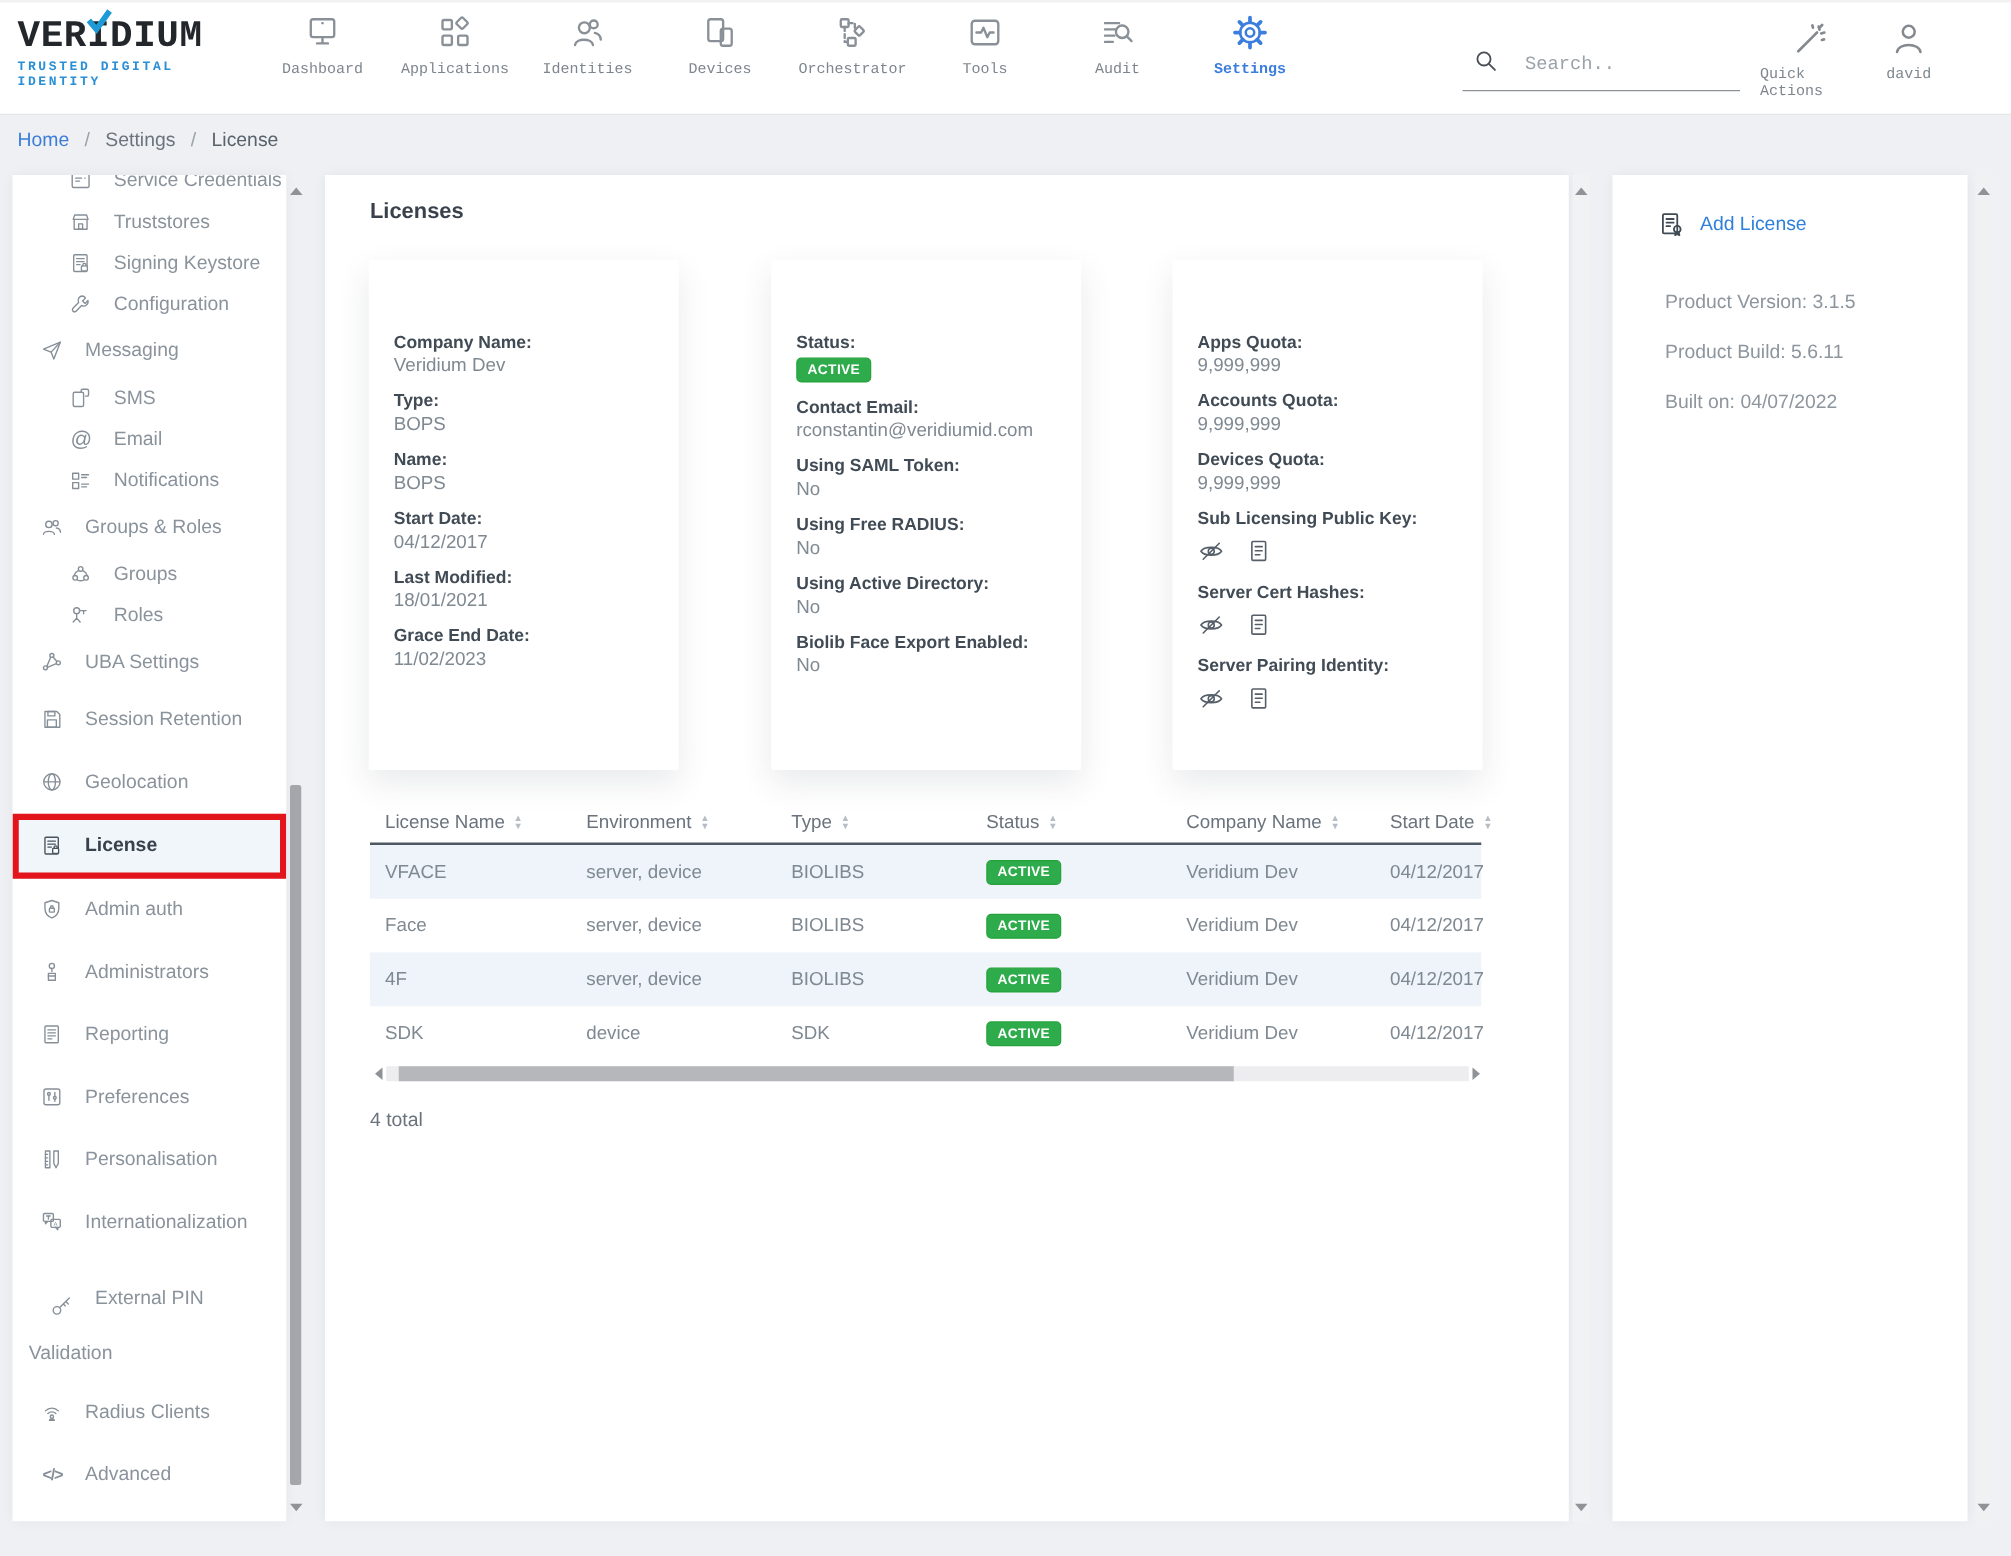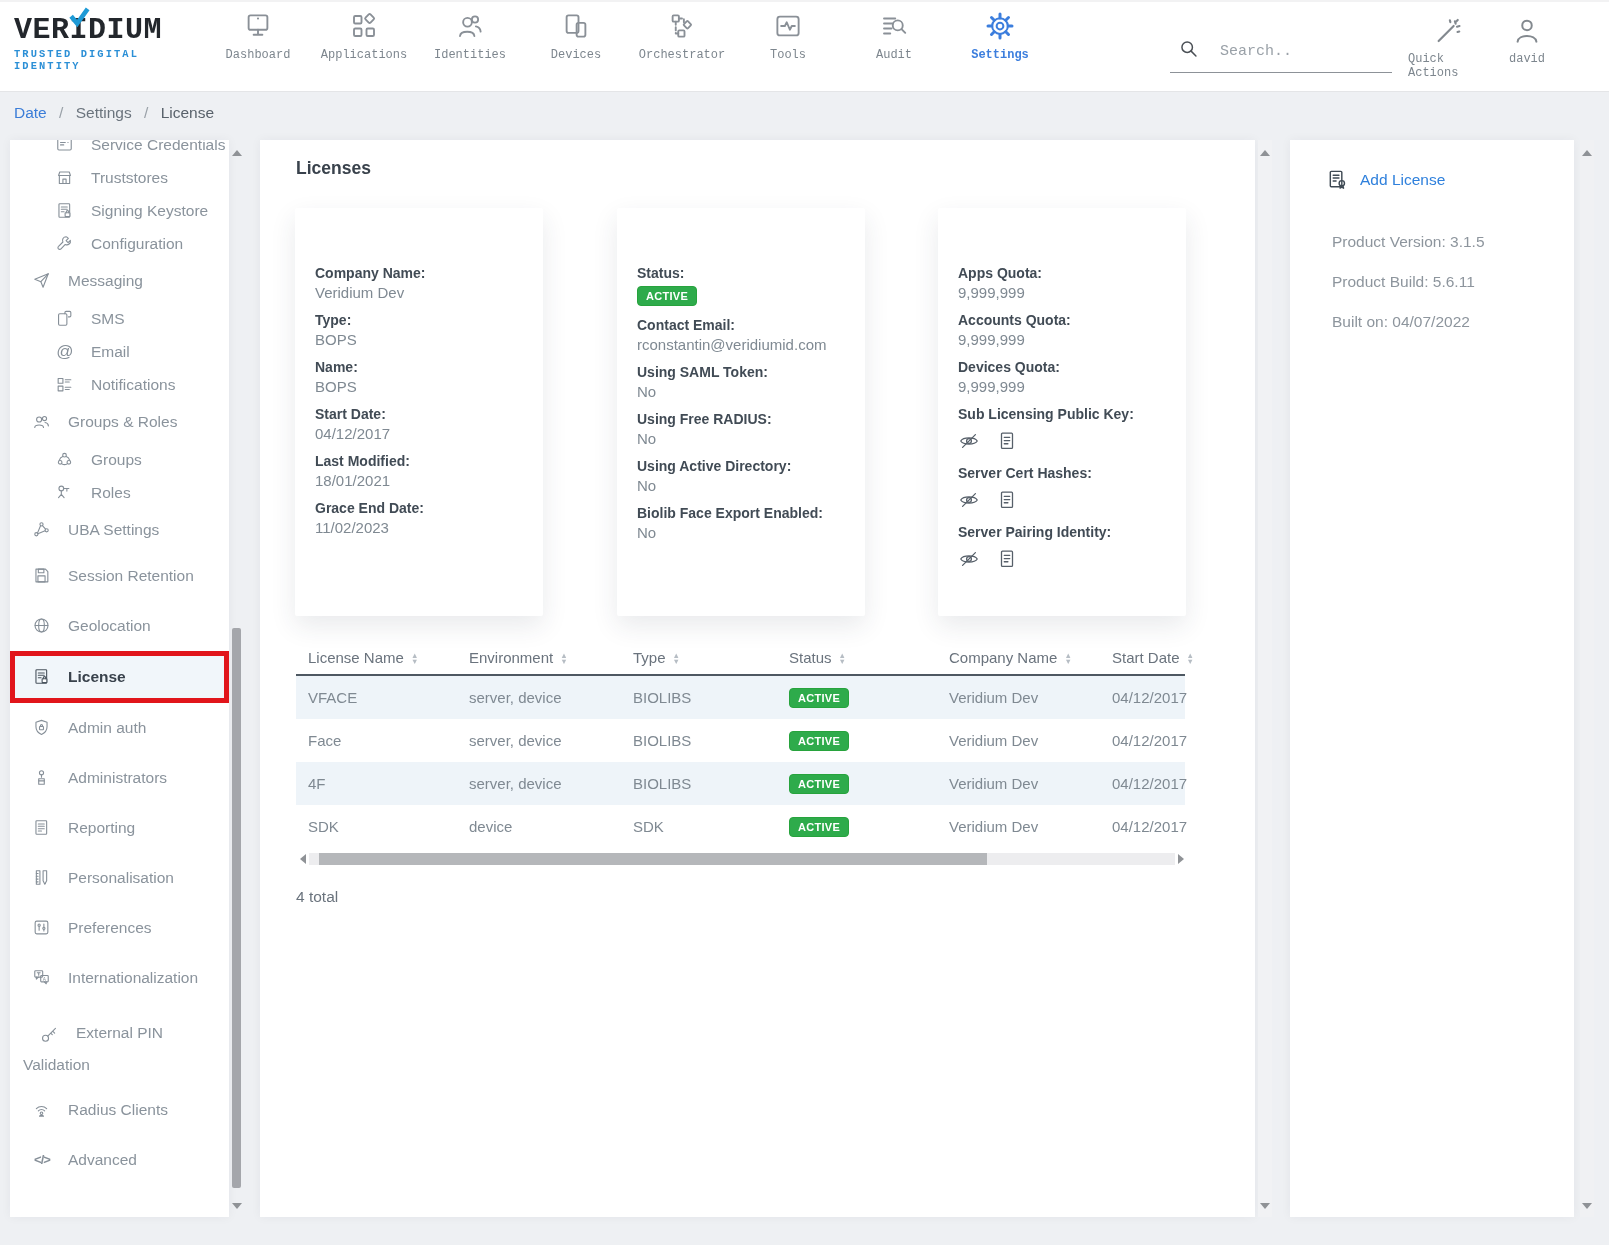--- a/index.html
+++ b/index.html
@@ -44,21 +44,21 @@
 
   
   #side-list{position:absolute;top:-12px;left:0;right:0;}
   .side-item{display:flex;align-items:center;color:#8a939c;font-size:15.5px;cursor:pointer;box-sizing:border-box;}
   .side-item .side-icon{width:20px;height:20px;flex:0 0 20px;color:#868f98;}
   .side-item .side-icon svg{width:19px;height:19px;}
   .side-item .side-label{margin-left:16px;}
   .t-sub{height:33px;padding-left:45px;}
   .t-group{height:42px;padding-left:22px;}
   .t-single{height:50px;padding-left:22px;}
-  .t-single2{min-height:82px;display:block;padding:14px 20px 0 13px;line-height:32px;}
+  .t-single2{min-height:82px;display:block;padding:14px 20px 0 13px;line-height:44px;}
   .t-single2 .side-icon{display:inline-block;vertical-align:middle;margin:0 16px 0 17px;}
   .t-single2 .side-label{margin-left:0;}
   .side-item.selected{height:52px;border:5px solid #e1151b;background:#f1f6fa;font-weight:700;color:#39424c;padding-left:17px;}
   .side-item.selected .side-icon{color:#4a545e;}
   .txt-icon{display:inline-block;width:20px;text-align:center;font-size:17px;line-height:20px;color:#868f98;}
   .txt-icon.code{font-size:13px;font-weight:700;letter-spacing:-1px;}
 
   
   .gutter{position:absolute;top:140px;height:1077px;width:16px;}
   #side-gutter{left:229px;}
@@ -210,21 +210,21 @@
         <svg viewBox="0 0 24 24" fill="none" stroke="currentColor" stroke-width="1.6" stroke-linecap="round">
             <circle cx="12" cy="7.5" r="3.8"></circle>
             <path d="M4.5 20.5c.7-6 14.3-6 15 0"></path>
           </svg>
       </span>
       <span class="a-label">david</span>
     </div>
   </div>
 
   <div id="breadcrumb">
-    <span class="bc-home">Date</span>
+    <span class="bc-home">Home</span>
     <span class="bc-sep">/</span>
     <span class="bc-mid">Settings</span>
     <span class="bc-sep">/</span>
     <span class="bc-cur">License</span>
   </div>
 
   <div id="sidebar" class="panel">
     <div id="side-list">
         <div class="side-item t-sub">
           <span class="side-icon"><svg viewBox="0 0 24 24" fill="none" stroke="currentColor" stroke-width="1.4" stroke-linecap="round" stroke-linejoin="round">
@@ -356,38 +356,38 @@
               <path d="M8.5 16.2h7"></path>
             </svg></span>
           <span class="side-label">Administrators</span>
         </div>
         <div class="side-item t-single">
           <span class="side-icon"><svg viewBox="0 0 24 24" fill="none" stroke="currentColor" stroke-width="1.4" stroke-linecap="round" stroke-linejoin="round">
               <rect x="5" y="3.5" width="13.5" height="17" rx="1"></rect>
               <path d="M8 7.5h7.5M8 10.5h7.5M8 13.5h7.5M8 16.5h4"></path>
             </svg></span>
           <span class="side-label">Reporting</span>
-        </div>
-        <div class="side-item t-single">
-          <span class="side-icon"><svg viewBox="0 0 24 24" fill="none" stroke="currentColor" stroke-width="1.4" stroke-linecap="round" stroke-linejoin="round">
-              <rect x="5.5" y="3.5" width="4.5" height="17"></rect>
-              <path d="M5.5 7h2.2M5.5 10.5h2.2M5.5 14h2.2M5.5 17.5h2.2"></path>
-              <path d="M14 3.5h4.5V16l-2.3 4.5L14 16z"></path>
-            </svg></span>
-          <span class="side-label">Personalisation</span>
         </div>
         <div class="side-item t-single">
           <span class="side-icon"><svg viewBox="0 0 24 24" fill="none" stroke="currentColor" stroke-width="1.4" stroke-linecap="round" stroke-linejoin="round">
               <rect x="4" y="4" width="16" height="16" rx="2"></rect>
               <circle cx="9" cy="9" r="1.4"></circle>
               <path d="M9 10.4V15.5M15 7.5v4.1"></path>
               <circle cx="15" cy="13" r="1.4"></circle>
               <path d="M15 14.4v2.1"></path>
             </svg></span>
           <span class="side-label">Preferences</span>
+        </div>
+        <div class="side-item t-single">
+          <span class="side-icon"><svg viewBox="0 0 24 24" fill="none" stroke="currentColor" stroke-width="1.4" stroke-linecap="round" stroke-linejoin="round">
+              <rect x="5.5" y="3.5" width="4.5" height="17"></rect>
+              <path d="M5.5 7h2.2M5.5 10.5h2.2M5.5 14h2.2M5.5 17.5h2.2"></path>
+              <path d="M14 3.5h4.5V16l-2.3 4.5L14 16z"></path>
+            </svg></span>
+          <span class="side-label">Personalisation</span>
         </div>
         <div class="side-item t-single">
           <span class="side-icon"><svg viewBox="0 0 24 24" fill="none" stroke="currentColor" stroke-width="1.4" stroke-linecap="round" stroke-linejoin="round">
               <rect x="3.5" y="3.5" width="10" height="8" rx="1"></rect>
               <path d="M5.5 11.5v2.5l2.5-2.5"></path>
               <rect x="11" y="9.5" width="9.5" height="8" rx="1"></rect>
               <path d="M18 17.5v2.4l-2.4-2.4"></path>
               <path d="M6.7 6h3.6M8.5 6v3.2"></path>
               <text x="13.6" y="15.8" font-size="6" stroke="none" fill="currentColor">A</text>
             </svg></span>

